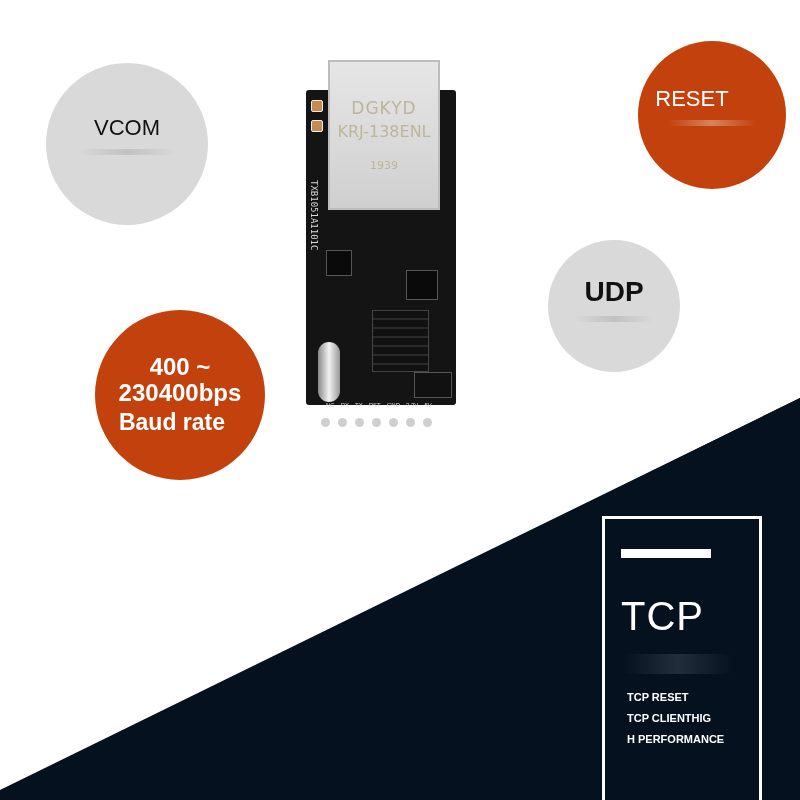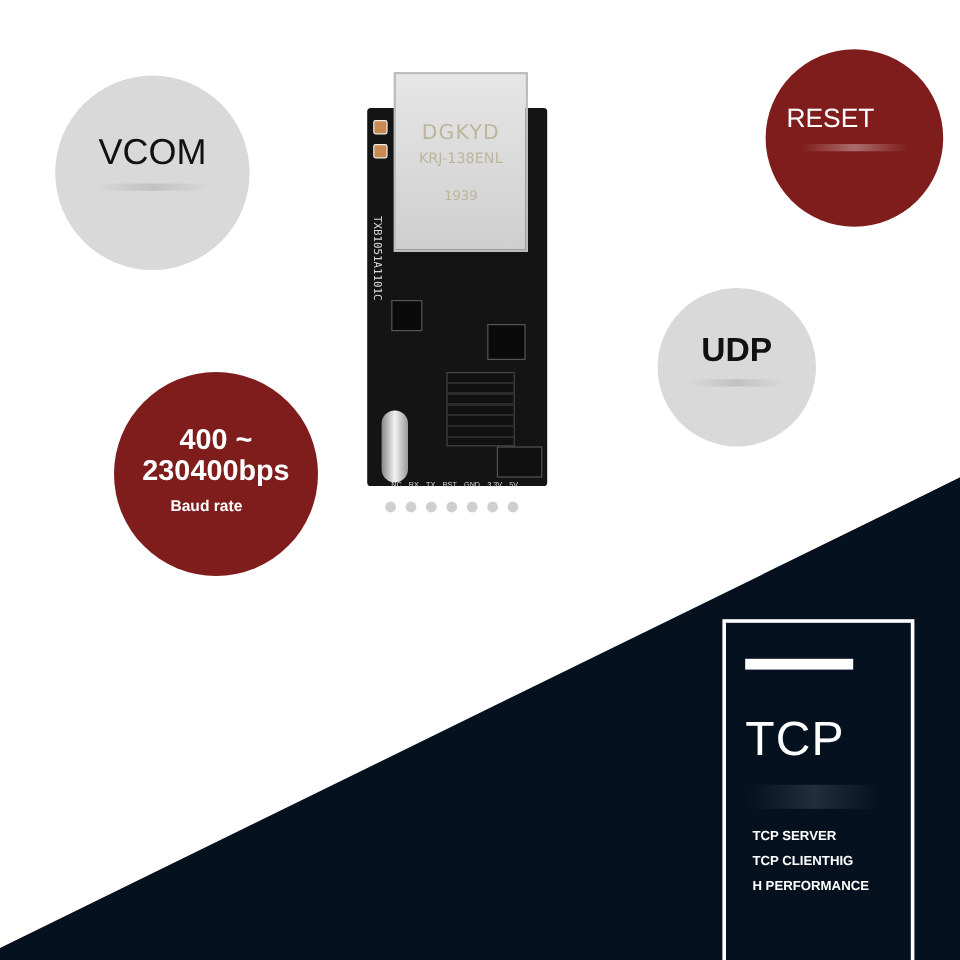--- a/index.html
+++ b/index.html
@@ -1,38 +1,38 @@
 <!DOCTYPE html>
 <html><head>
 <meta charset="utf-8">
 <style>
   html, body { margin:0; padding:0; }
   body { width:800px; height:800px; position:relative; overflow:hidden; background:#ffffff; font-family:"Liberation Sans", sans-serif; }
   .circle { position:absolute; border-radius:50%; display:flex; flex-direction:column; align-items:center; justify-content:center; }
   .circle.gray { background:#d9d9d9; color:#111; }
-  .circle.blue { background:#7f1d1d; color:#ffffff; }
+  .circle.blue { background:#c2410c; color:#ffffff; }
   .circle .smudge { width:60%; height:6px; margin-top:8px; background:linear-gradient(90deg, transparent, rgba(255,255,255,0.35), transparent); border-radius:3px; }
   .circle.gray .smudge { background:linear-gradient(90deg, transparent, rgba(150,150,150,0.35), transparent); }
   #c-vcom { left:46px; top:63px; width:162px; height:162px; }
-  #c-vcom .lbl { font-size:30px; margin-top:-18px; }
+  #c-vcom .lbl { font-size:22px; margin-top:-18px; }
   #c-reset { left:636px; top:41px; width:148px; height:148px; left:638px; }
   #c-reset .lbl { font-size:22px; font-weight:normal; margin-left:-40px; margin-top:-18px; }
   #c-udp { left:548px; top:240px; width:132px; height:132px; }
   #c-udp .lbl { font-size:28px; margin-top:-14px;font-weight:bold; }
   #c-baud { left:95px; top:310px; width:170px; height:170px; }
   #c-baud .l1 { font-size:24px; font-weight:bold; line-height:26px; }
   #c-baud .l2 { font-size:24px; font-weight:bold; line-height:26px; }
-  #c-baud .l3 { font-size:13px; font-weight:bold; line-height:28px; margin-top:2px; margin-left:-16px; }
+  #c-baud .l3 { font-size:23px; font-weight:bold; line-height:28px; margin-top:2px; margin-left:-16px; }
 
   
   .board { position:absolute; left:306px; top:60px; width:154px; height:345px; }
   .pcb { position:absolute; left:0; top:30px; width:150px; height:315px; background:#141414; border-radius:3px; }
   .rj45 { position:absolute; left:22px; top:0; width:112px; height:150px; background:linear-gradient(180deg,#e6e6e6,#cfcfcf); border:2px solid #bdbdbd; box-sizing:border-box; display:flex; flex-direction:column; align-items:center; justify-content:center; color:#bdb59a; font-family:"DejaVu Sans", sans-serif; }
   .rj45 .b1 { font-size:17px; letter-spacing:1px; }
-  .rj45 .b2 { font-size:12px; margin-top:4px; }
+  .rj45 .b2 { font-size:16px; margin-top:4px; }
   .rj45 .b3 { font-size:11px; margin-top:18px; }
   .silk-vert { position:absolute; left:3px; top:90px; color:#d8d8d8; font-size:9px; writing-mode:vertical-rl; font-family:"DejaVu Sans Mono", monospace; }
   .pad { position:absolute; width:10px; height:10px; border-radius:2px; background:#c98a52; border:1px solid #eee; }
   .chip { position:absolute; background:#0a0a0a; border:1px solid #555; }
   .heatsink { position:absolute; left:66px; top:220px; width:55px; height:60px; background:repeating-linear-gradient(180deg,#111 0 7px,#2a2a2a 7px 9px); border:1px solid #444; }
   .crystal { position:absolute; left:12px; top:252px; width:22px; height:60px; border-radius:11px; background:linear-gradient(90deg,#888,#f2f2f2,#999); }
   .reg { position:absolute; left:108px; top:282px; width:36px; height:24px; background:#111; border:1px solid #555; }
   .pins { position:absolute; left:15px; top:328px; display:flex; gap:8px; }
   .pin { width:9px; height:9px; border-radius:50%; background:#cfcfcf; }
   .pinlabels { position:absolute; left:20px; top:312px; display:flex; gap:6px; color:#ddd; font-size:6px; }
@@ -109,17 +109,17 @@
     <span class="b2">KRJ-138ENL</span>
     <span class="b3">1939</span>
   </div>
 </div>
 
 <div class="tcp-box">
   <div class="tcp-bar"></div>
   <div class="tcp-title">TCP</div>
   <div class="tcp-smudge"></div>
   <div class="tcp-list">
-    <div>TCP SERVER</div>
+    <div>TCP RESET</div>
     <div>TCP CLIENTHIG</div>
     <div>H PERFORMANCE</div>
   </div>
 </div>
 
 </body></html>

